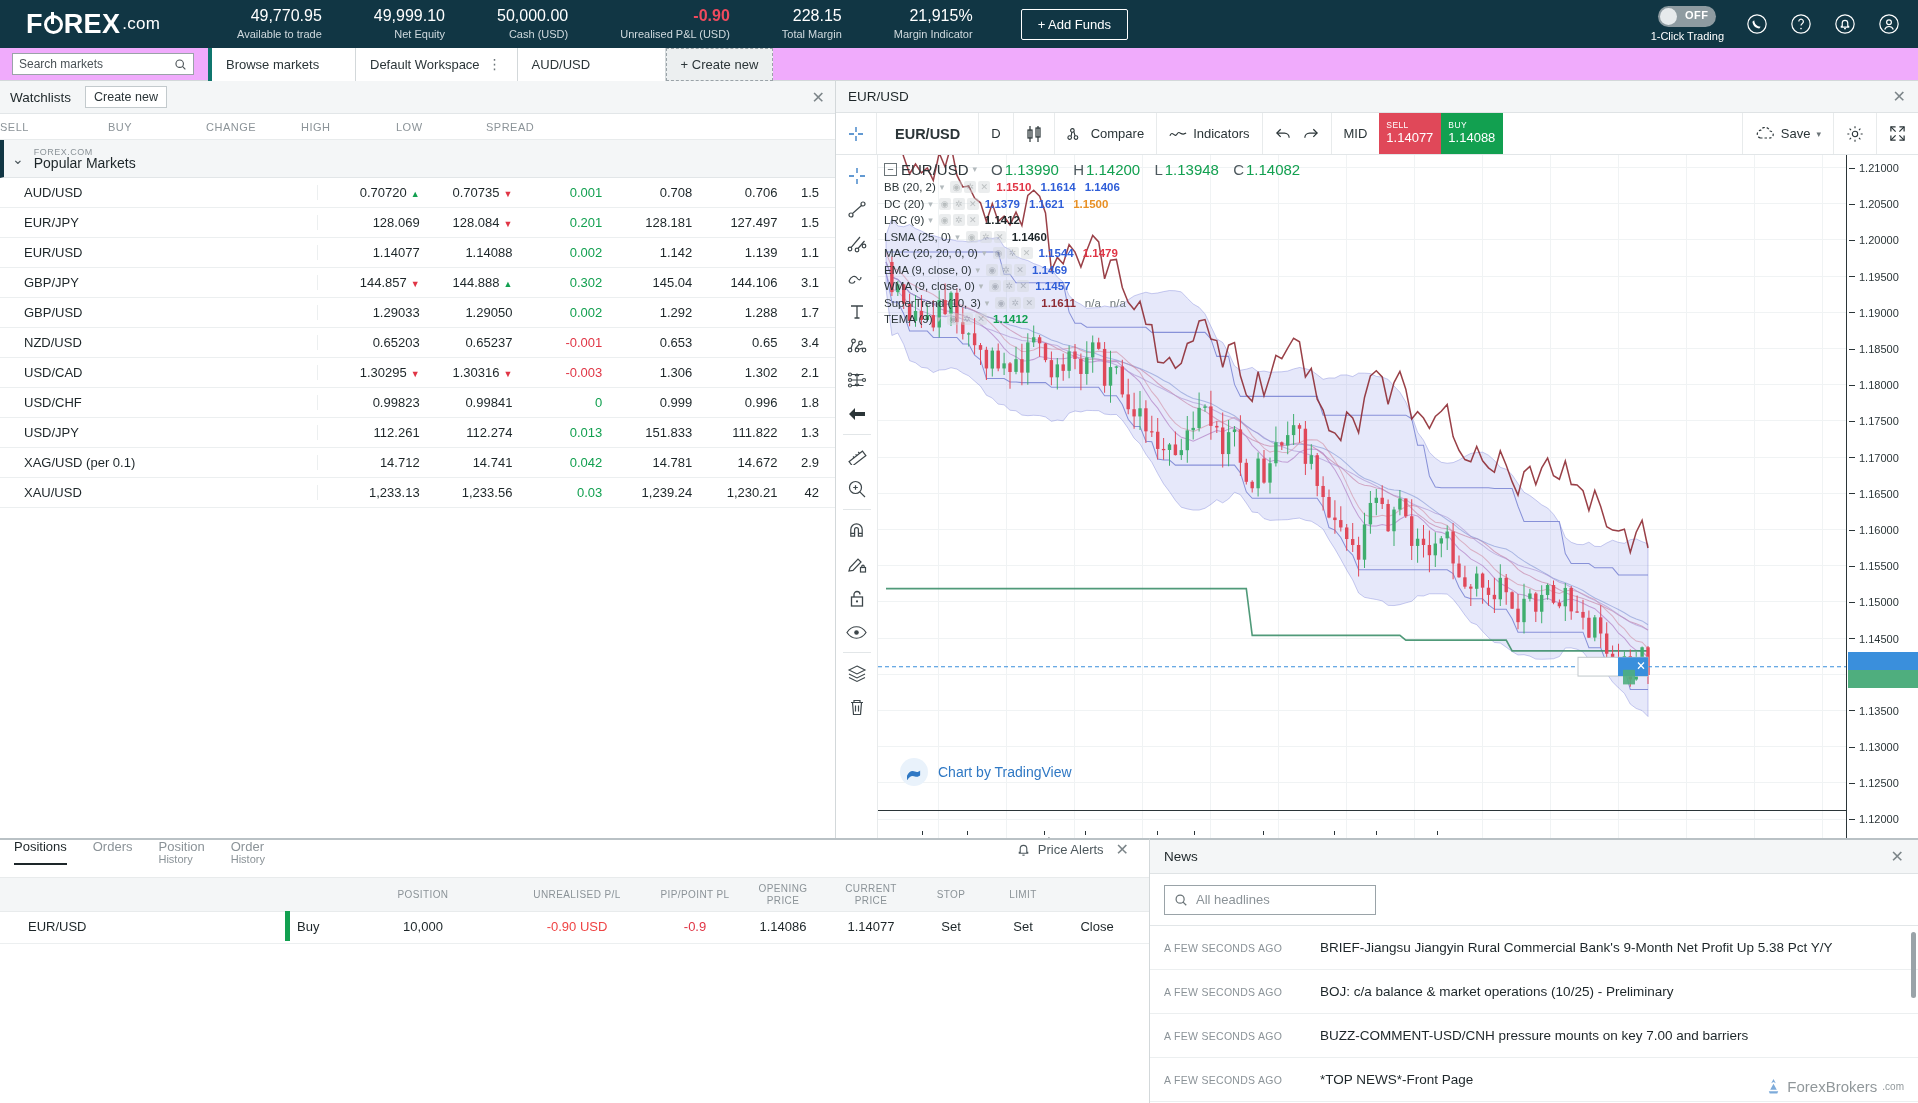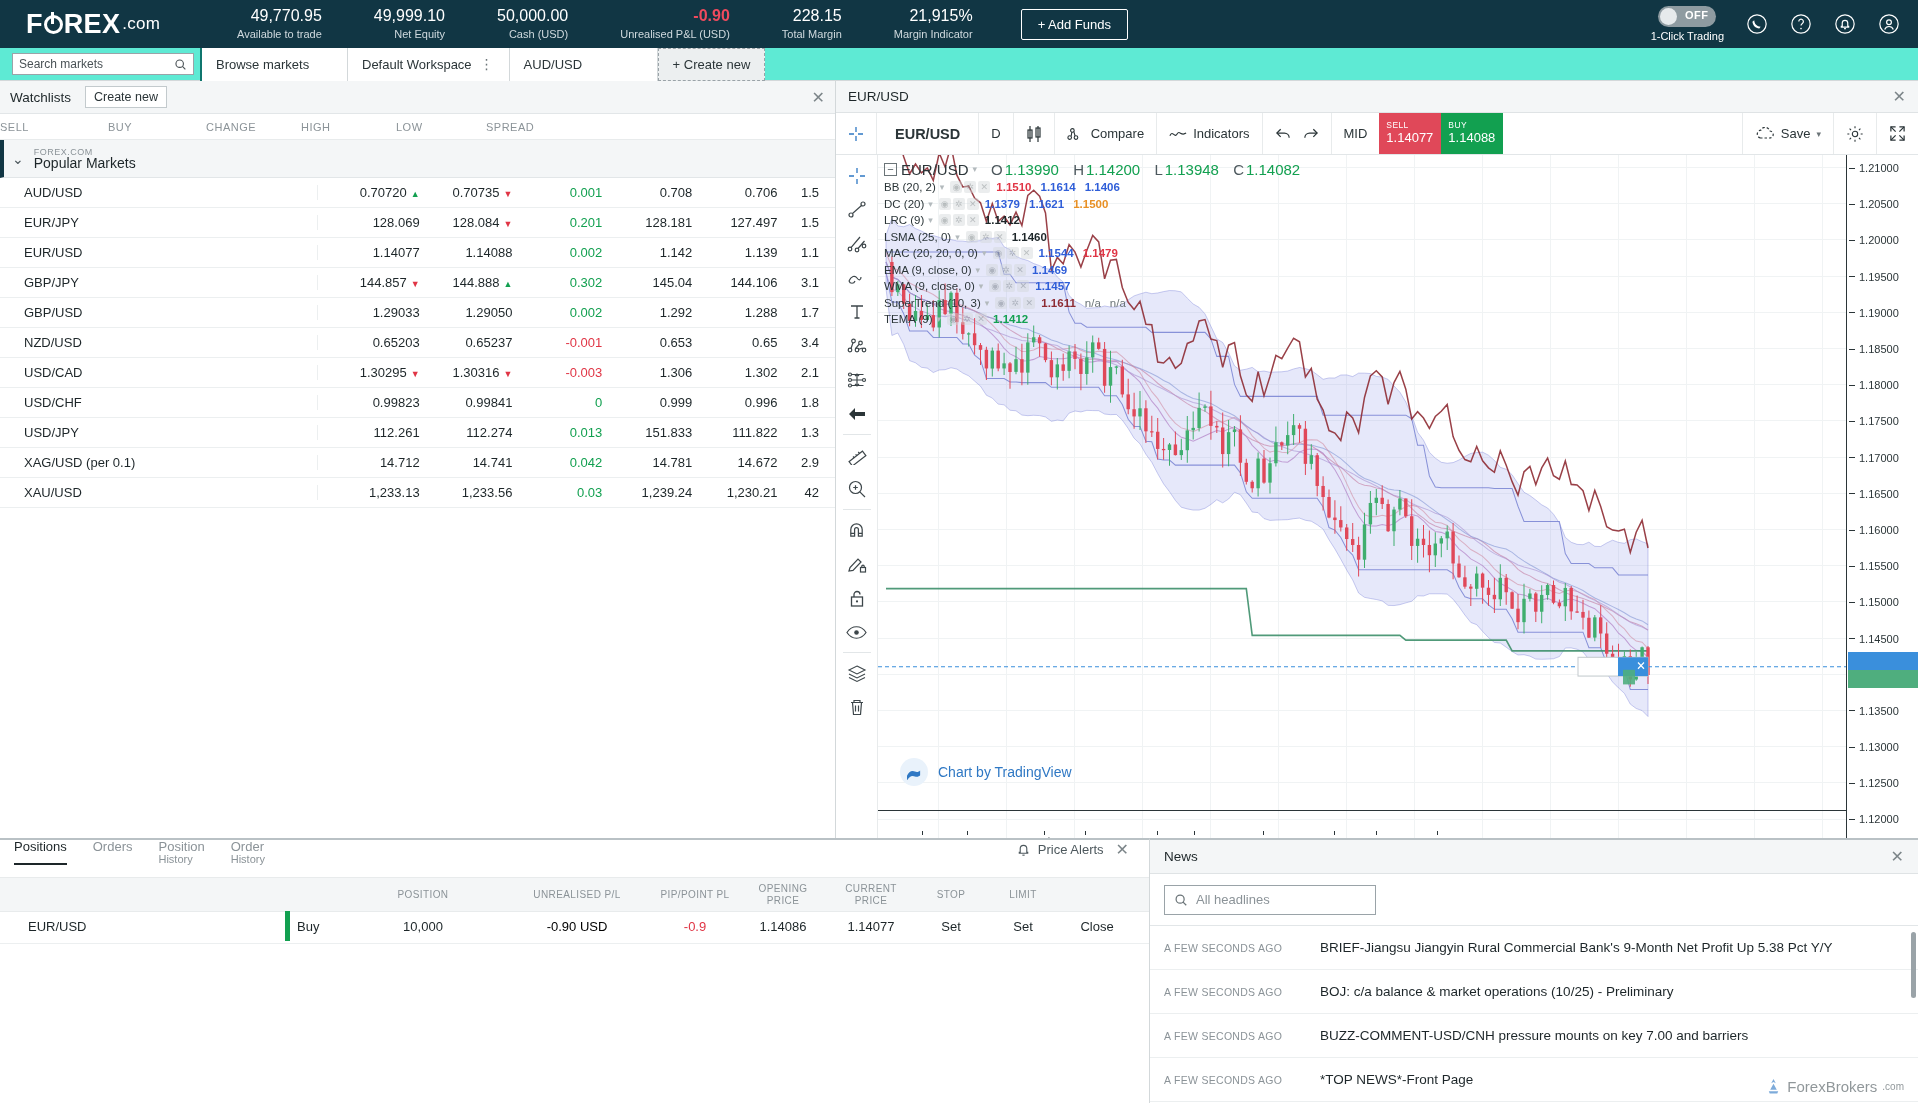--- a/index.html
+++ b/index.html
@@ -57,36 +57,36 @@
 
   .ic-btn {
     width: 30px; height: 30px; margin-right: 14px; cursor: pointer;
     display: flex; align-items: center; justify-content: center;
   }
   .ic-btn svg { width: 22px; height: 22px; }
 
   
   .tabstrip {
     position: absolute; left: 0; top: 48px; width: 1918px; height: 33px;
-    background: #5eead4; display: flex; align-items: center;
+    background: #f0abfc; display: flex; align-items: center;
     border-bottom: 1px solid #d3d8da;
   }
   .searchbox {
     margin-left: 12px; width: 182px; height: 22px; background: #fff;
     border: 1px solid #9aa3a8; display: flex; align-items: center;
     padding: 0 6px; font-size: 12px; color: #4a5256;
   }
   .searchbox .ph { flex: 1; }
   .tabbtn {
     height: 33px; min-width: 148px; background: #fff; border: none;
     border-right: 1px solid #d3d8da; font-family: inherit; font-size: 13px;
     color: #2b3538; cursor: pointer; display: flex; align-items: center;
     padding: 0 14px; gap: 8px;
   }
-  .tabbtn.browse { margin-left: 6px; border-left: 2px solid #0f766e; }
+  .tabbtn.browse { margin-left: 14px; border-left: 4px solid #0f766e; }
   .tabbtn .kebab { color: #6b7478; font-size: 14px; letter-spacing: 1px; }
   .tabbtn.create { border: 1px dashed #9aa3a8; background: #eceff0;
      min-width: 0; border-right: 1px dashed #9aa3a8; }
   .tab-after-space { flex: 1; }
 
   
   .watchpanel {
     position: absolute; left: 0; top: 81px; width: 836px; height: 757px;
     background: #fff; border-right: 1px solid #d3d8da;
   }
@@ -1294,21 +1294,21 @@
       <div class="k-stop">STOP</div>
       <div class="k-lim">LIMIT</div>
       <div class="k-close"></div>
     </div>
 
     <div id="pos-rows">
         <div class="pos-row">
           <div class="k-sym">EUR/USD</div>
           <div class="k-dir"><span class="greenbar"></span>Buy</div>
           <div class="k-pos">10,000</div>
-          <div class="k-upl down" style="color:#000000">-0.90 USD</div>
+          <div class="k-upl down" style="color:#ef4444">-0.90 USD</div>
           <div class="k-pip" style="color:#e03545">-0.9</div>
           <div class="k-open">1.14086</div>
           <div class="k-cur">1.14077</div>
           <div class="k-stop">Set</div>
           <div class="k-lim">Set</div>
           <div class="k-close">Close</div>
         </div>
       </div>
   </div>
 

